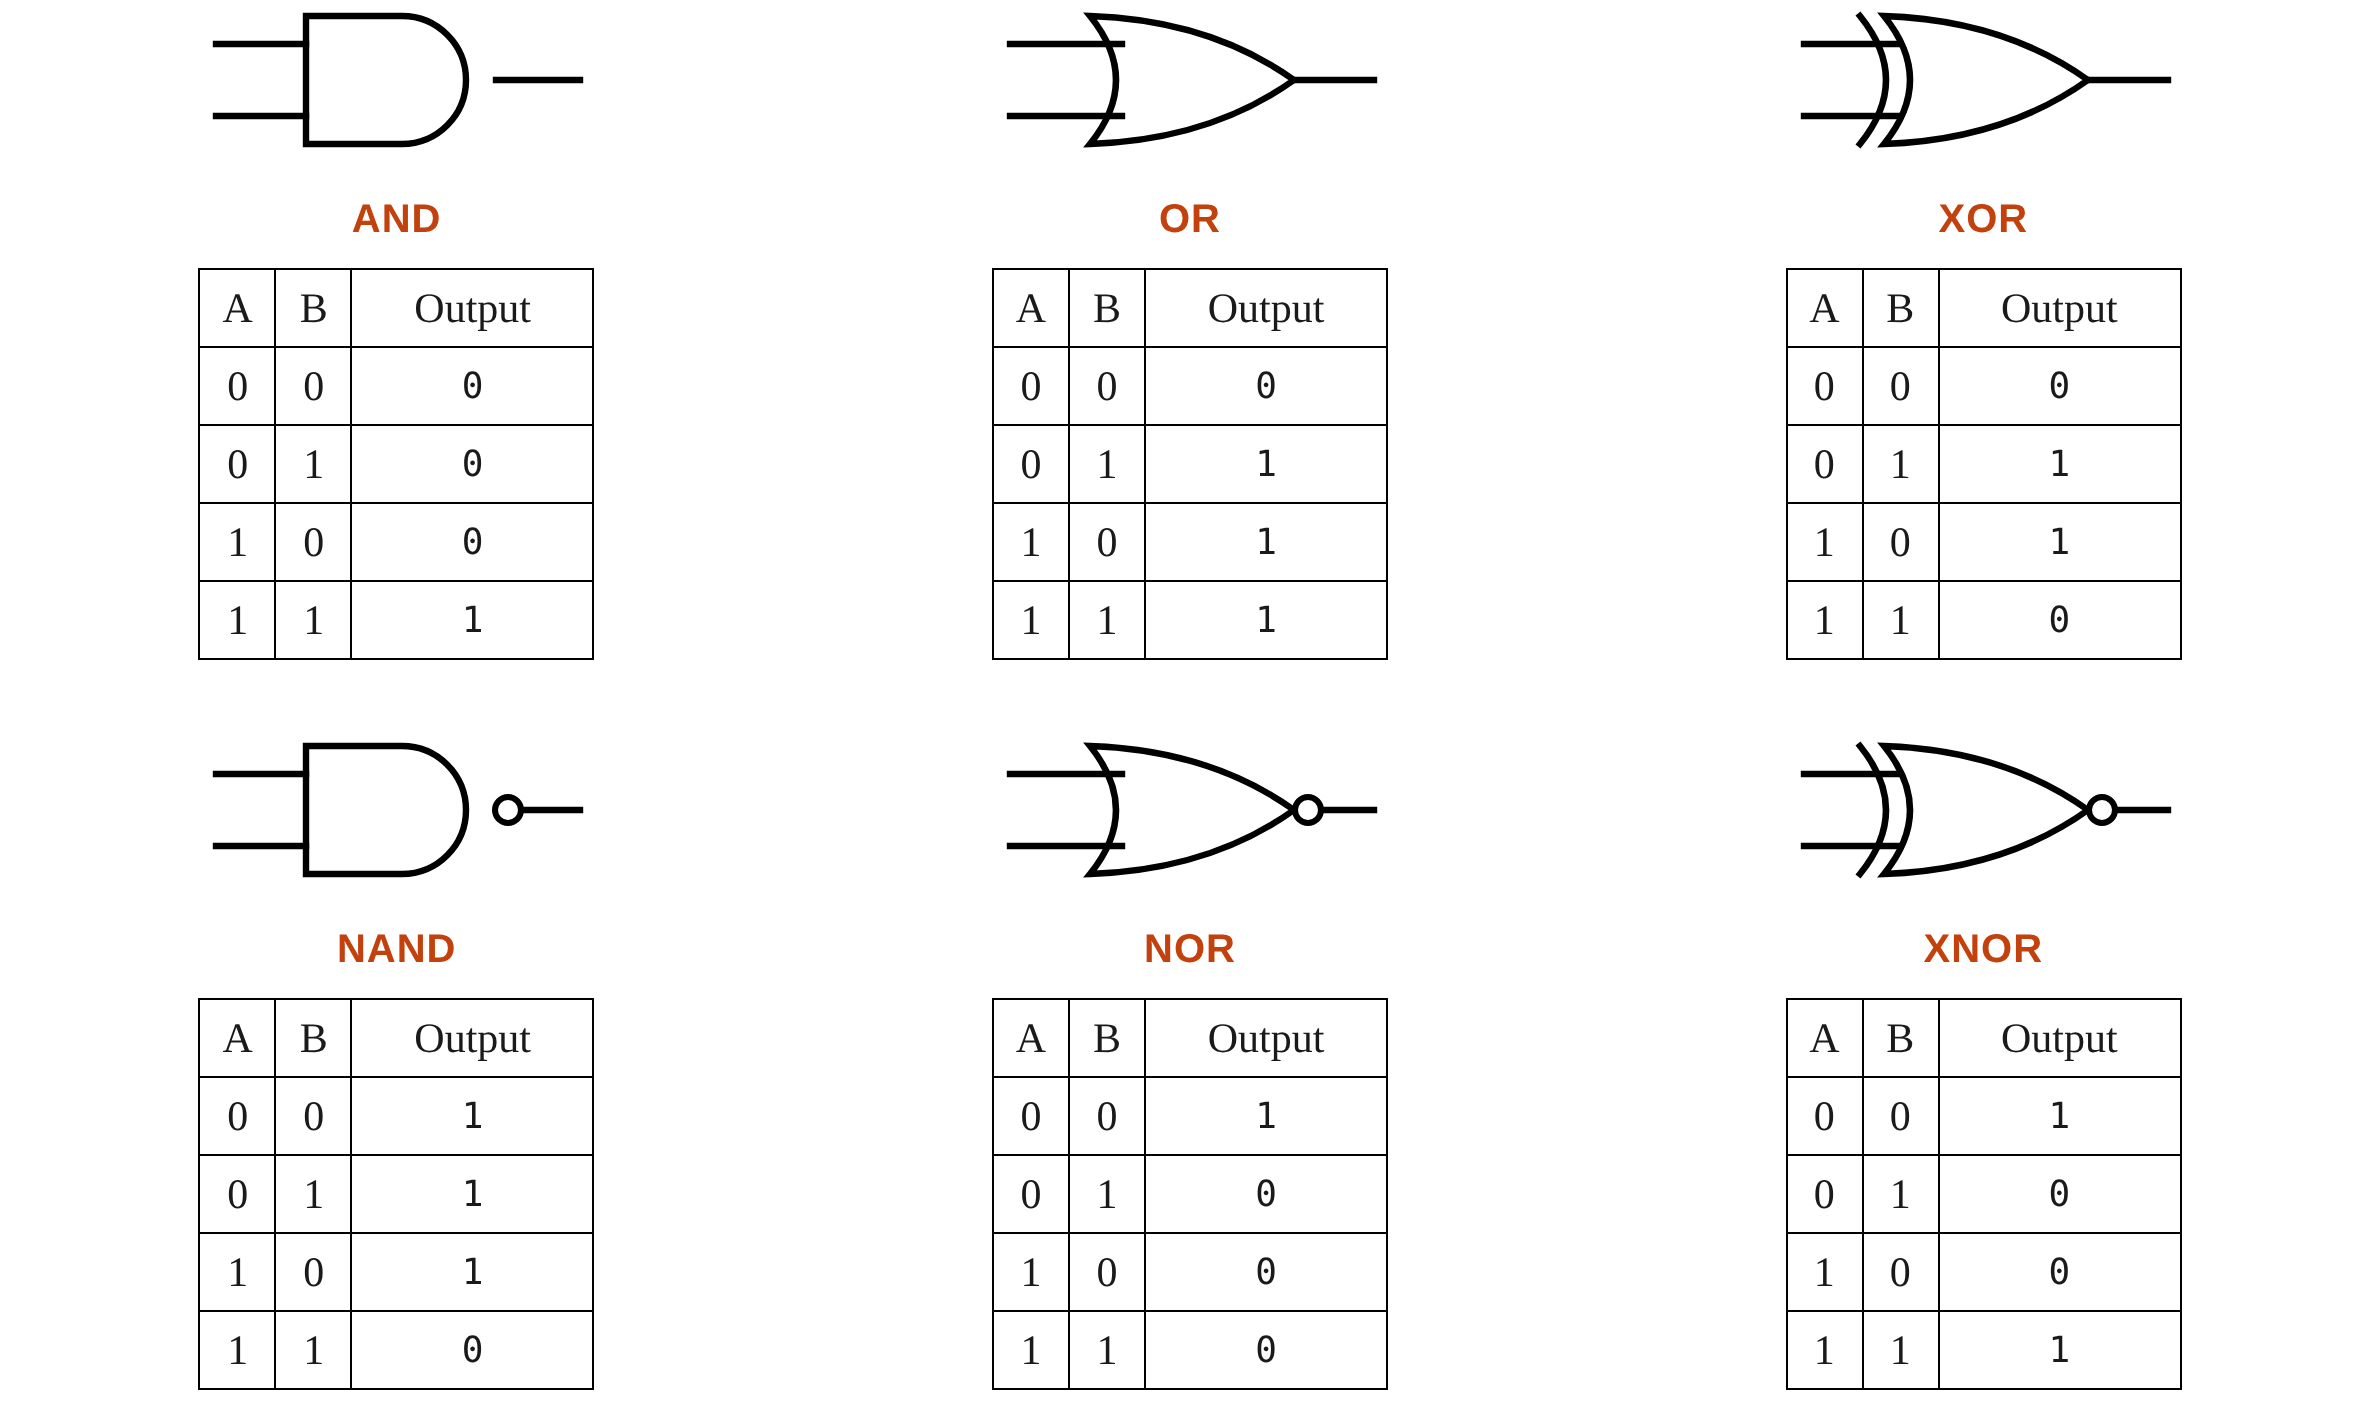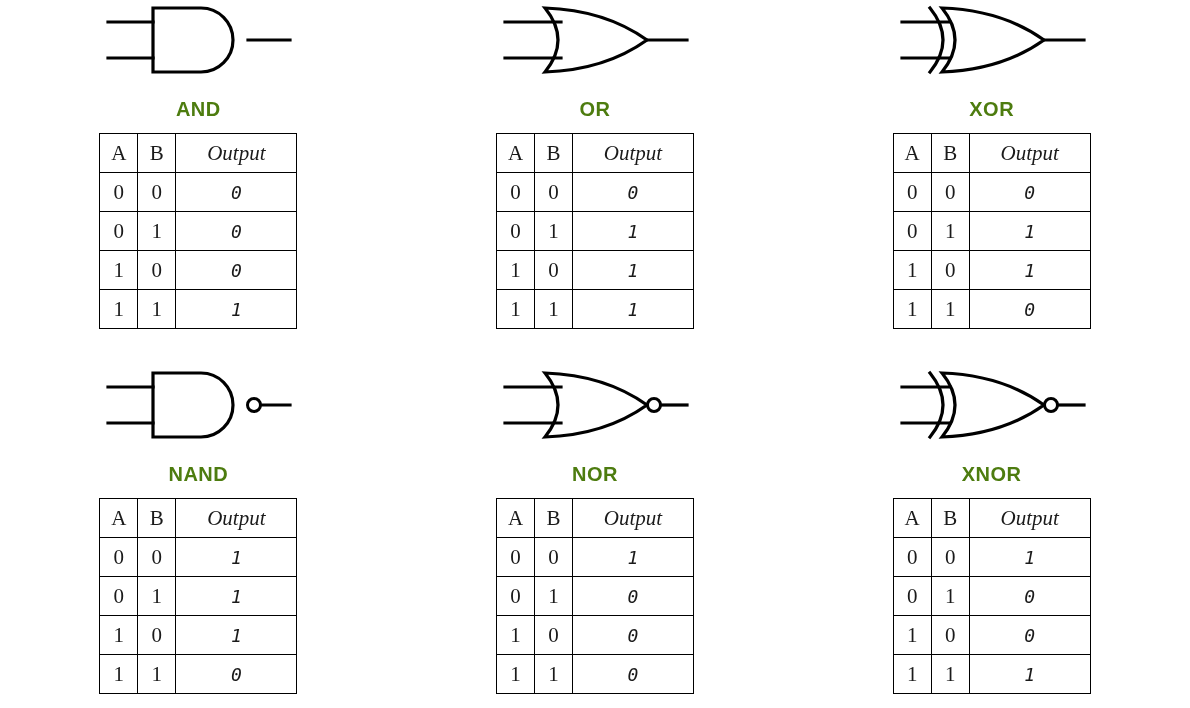--- a/index.html
+++ b/index.html
@@ -35,21 +35,21 @@
 
   .gate-symbol {
     margin-top: 4px;
     display: block;
   }
 
   .gate-label {
     font-family: "Liberation Sans", sans-serif;
     font-weight: bold;
     font-size: 20px;
-    color: #4d7c0f;
+    color: #c2410c;
     letter-spacing: 0.5px;
     margin-top: 11px;
     text-align: right;
     line-height: 1;
   }
 
   .truth-table {
     margin-top: 14px;
     border-collapse: collapse;
     table-layout: fixed;
@@ -59,21 +59,21 @@
   .truth-table td,
   .truth-table th {
     border: 1.6px solid #000000;
     height: 38px;
     padding: 0;
     text-align: center;
     vertical-align: middle;
     color: #1a1a1a;
   }
   .col-a, .col-b { width: 37px; }
-  .col-out { width: 120px; font-style: italic; }
+  .col-out { width: 120px; }
 
   .truth-table th {
     font-family: "Liberation Serif", serif;
     font-weight: normal;
     font-size: 21px;
   }
   .cell-ab {
     font-family: "Liberation Serif", serif;
     font-size: 21px;
   }

